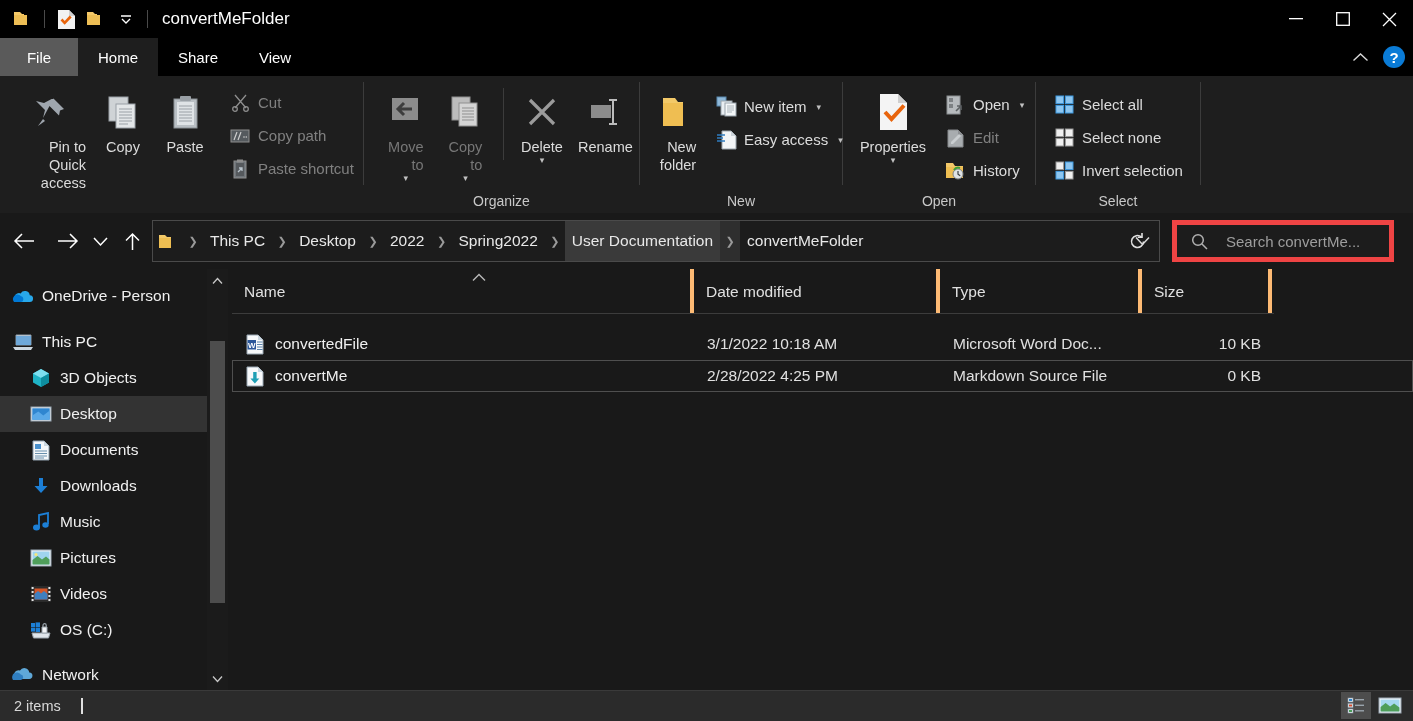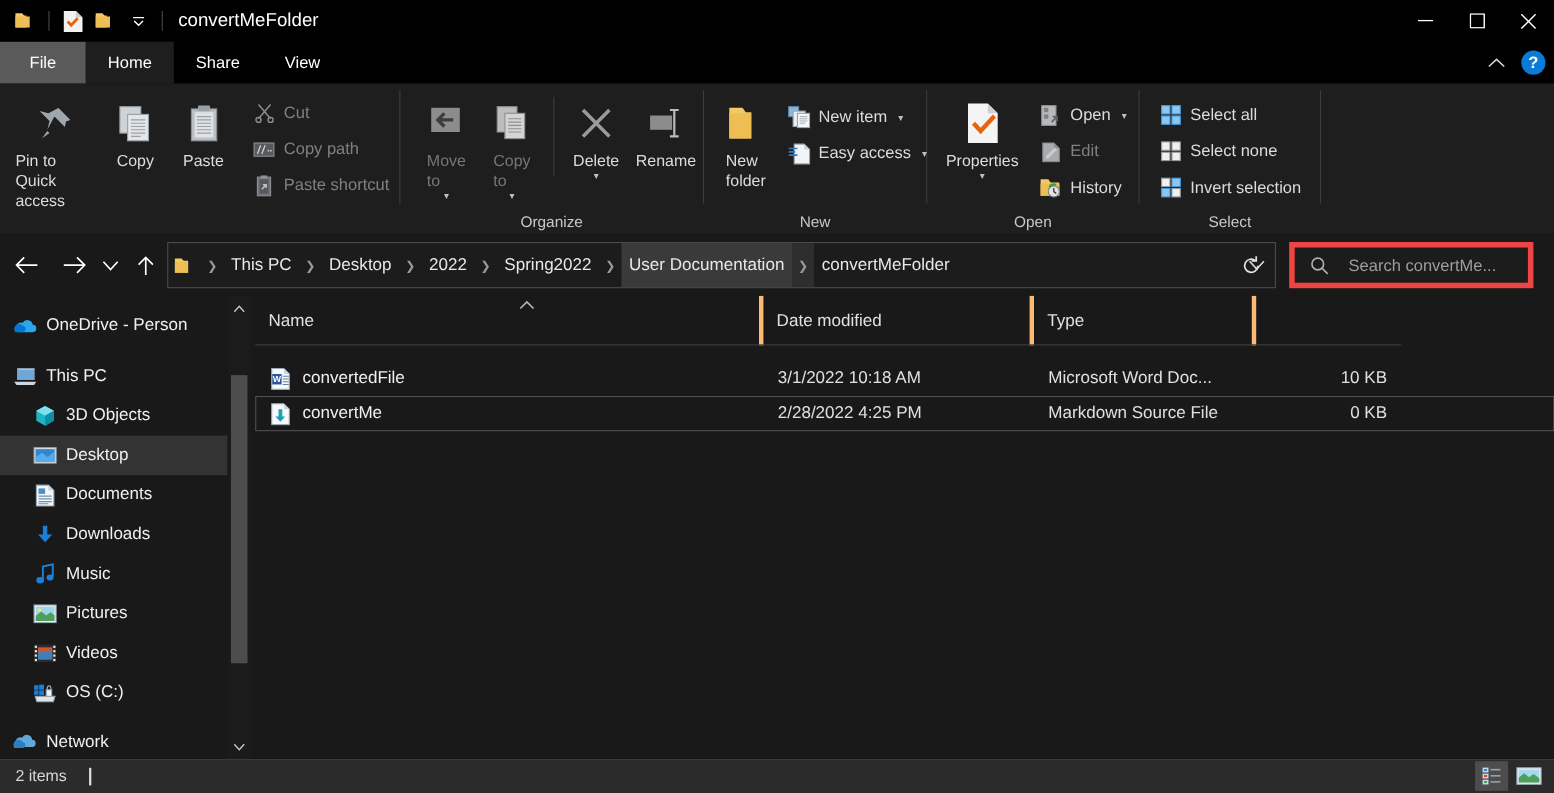--- a/index.html
+++ b/index.html
@@ -66,21 +66,21 @@
   }
   .rgroup-sep { width: 1px; background: #3c3c3c; margin: 6px 0 28px 0; align-self: stretch; }
 
   .big-btn {
     display: flex; flex-direction: column; align-items: center;
     justify-content: flex-start; cursor: default; padding: 4px 6px 0 6px;
     min-width: 56px;
   }
   .big-btn .bi { height: 48px; display: flex; align-items: center; justify-content: center; }
   .big-btn .bl {
-    font-size: 14.5px; color: #dcdcdc; text-align: left; line-height: 18px;
+    font-size: 14.5px; color: #dcdcdc; text-align: right; line-height: 18px;
     margin-top: 2px; white-space: pre-line;
   }
   .big-btn.disabled .bl { color: #777777; }
 
   .small-col { display: flex; flex-direction: column; padding-top: 2px; }
   .small-btn {
     display: flex; align-items: center; gap: 7px; height: 33px;
     padding: 0 7px; cursor: default; white-space: nowrap;
   }
   .small-btn .si { width: 22px; height: 22px; display: flex; align-items: center; justify-content: center; }
@@ -747,20 +747,21 @@
   <div class="filearea">
     <div class="colheader">
       <div class="sort-indicator">
         <svg width="14" height="9" viewBox="0 0 14 9">
             <path d="M1 7.5L7 1.5l6 6" stroke="#b8b8b8" stroke-width="1.4" fill="none"></path>
           </svg>
       </div>
       <div class="col col-name">Name</div>
       <div class="col col-date">Date modified</div>
       <div class="col col-type">Type</div>
+      <div class="col col-size">Size</div>
       <div class="headrule"></div>
     </div>
 
     <div style="margin-top:14px">
       <div class="filerow">
         <div class="fr-name">
           <div class="fr-icon">
             <svg width="18" height="21" viewBox="0 0 18 21">
                 <path d="M1 1h11l5 5v14H1z" fill="#f7f9fb" stroke="#9aa8b4"></path>
                 <path d="M12 1l5 5h-5z" fill="#cbd7e0"></path>

